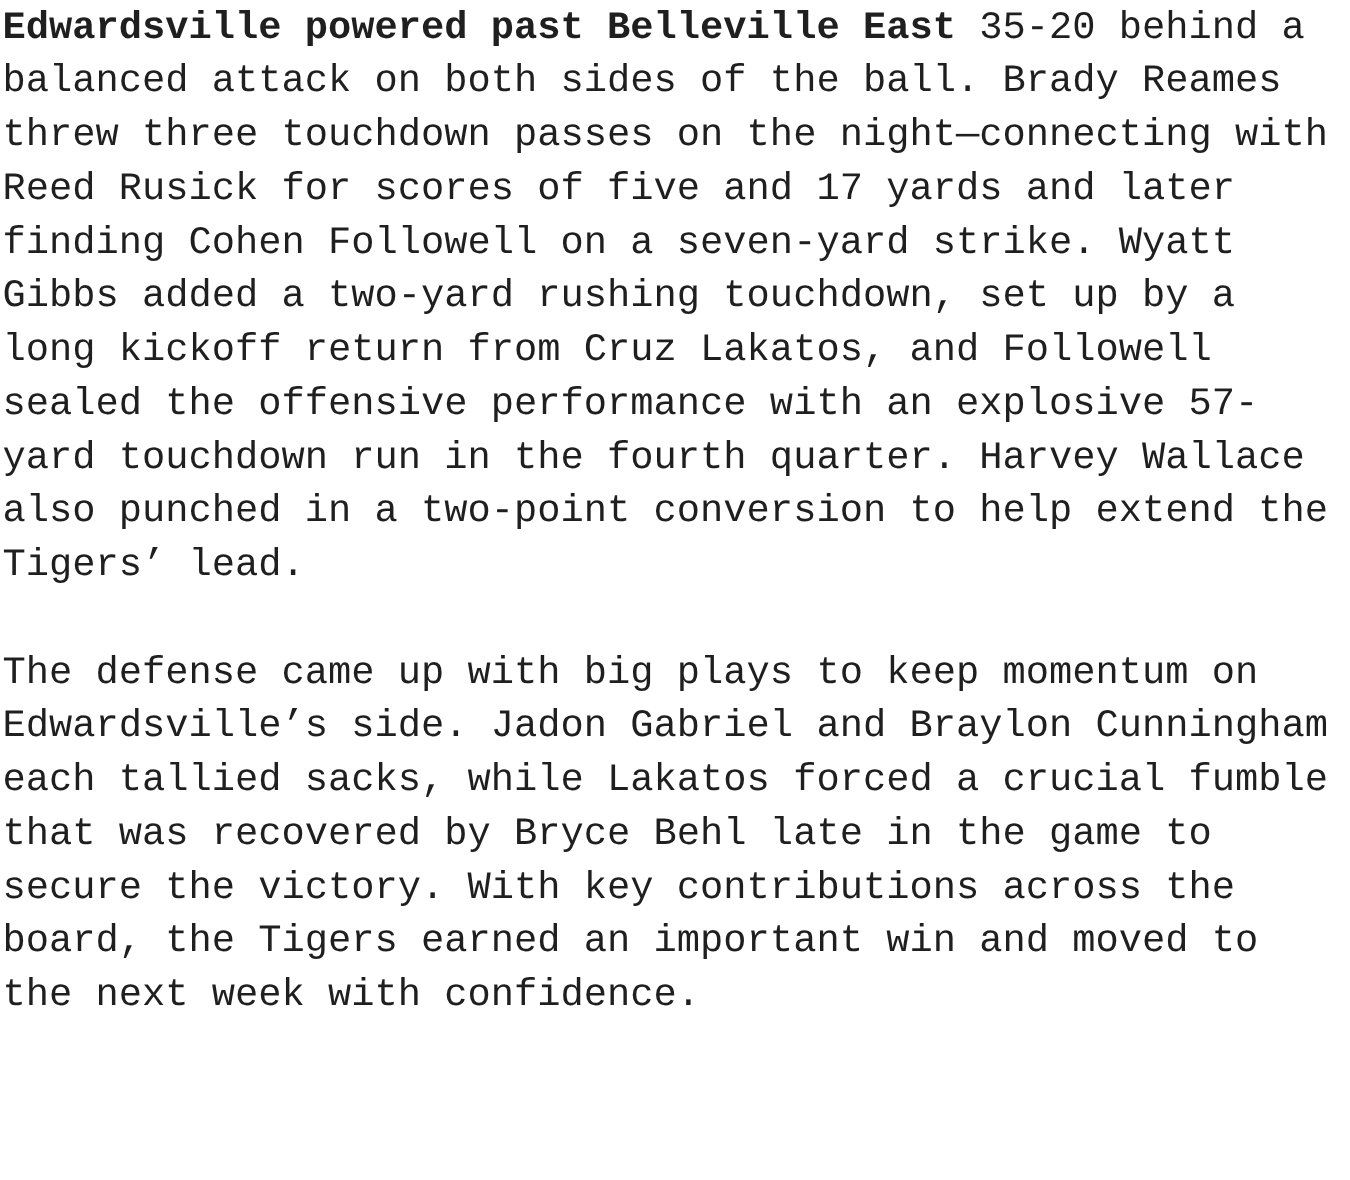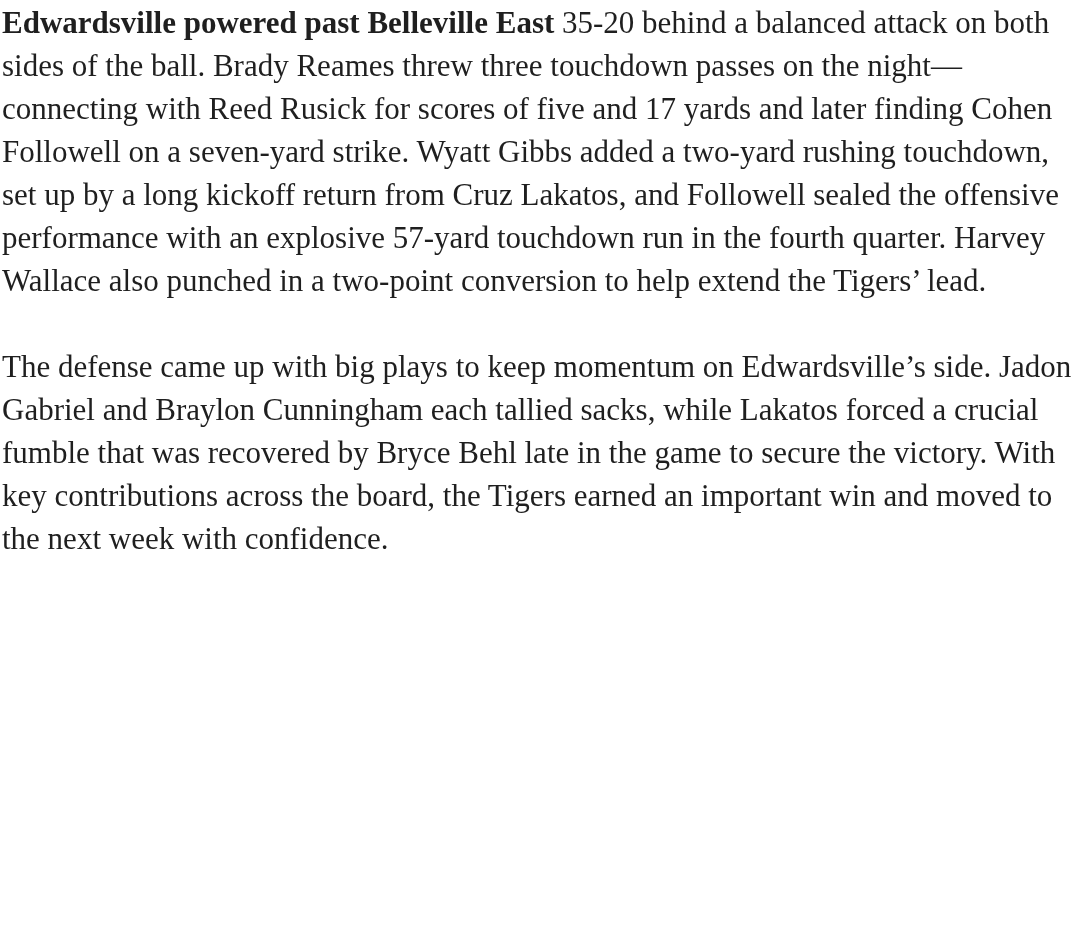--- a/index.html
+++ b/index.html
@@ -9,21 +9,21 @@
   }
   body {
     width: 1080px;
     height: 944px;
     overflow: hidden;
   }
   .article {
     box-sizing: border-box;
     width: 1080px;
     padding: 1px 2px 0 2px;
-    font-family: Liberation Serif, serif;
+    font-family: Liberation Mono, monospace;
     font-size: 31px;
     line-height: 43px;
     color: #1f1f1f;
     letter-spacing: 0;
   }
   .article p {
     margin: 0 0 43px 0;
   }
   .seg-bold {
     font-weight: 700;

